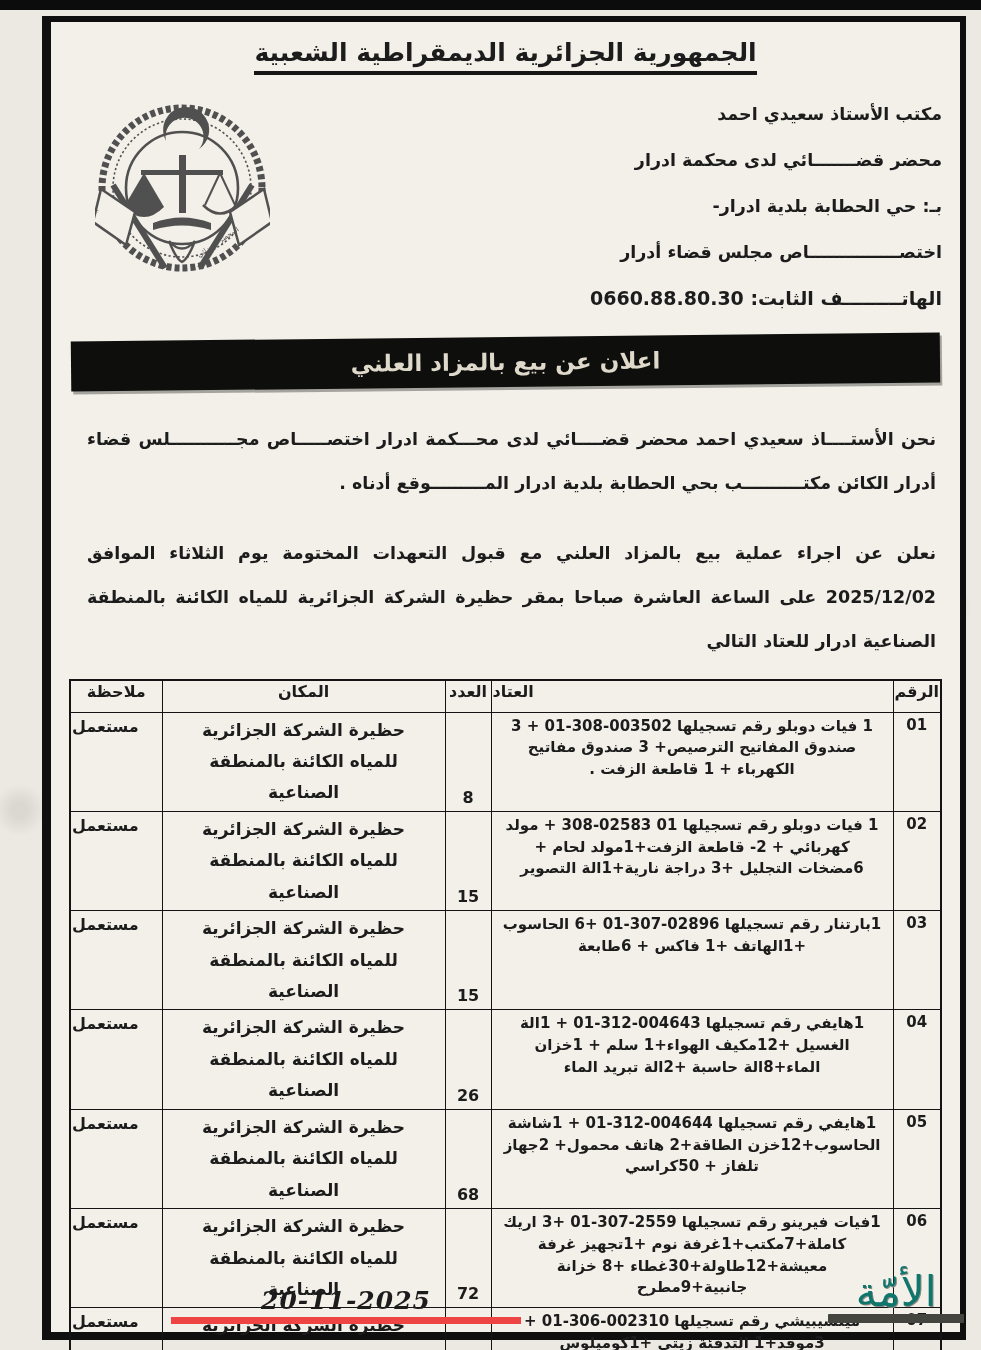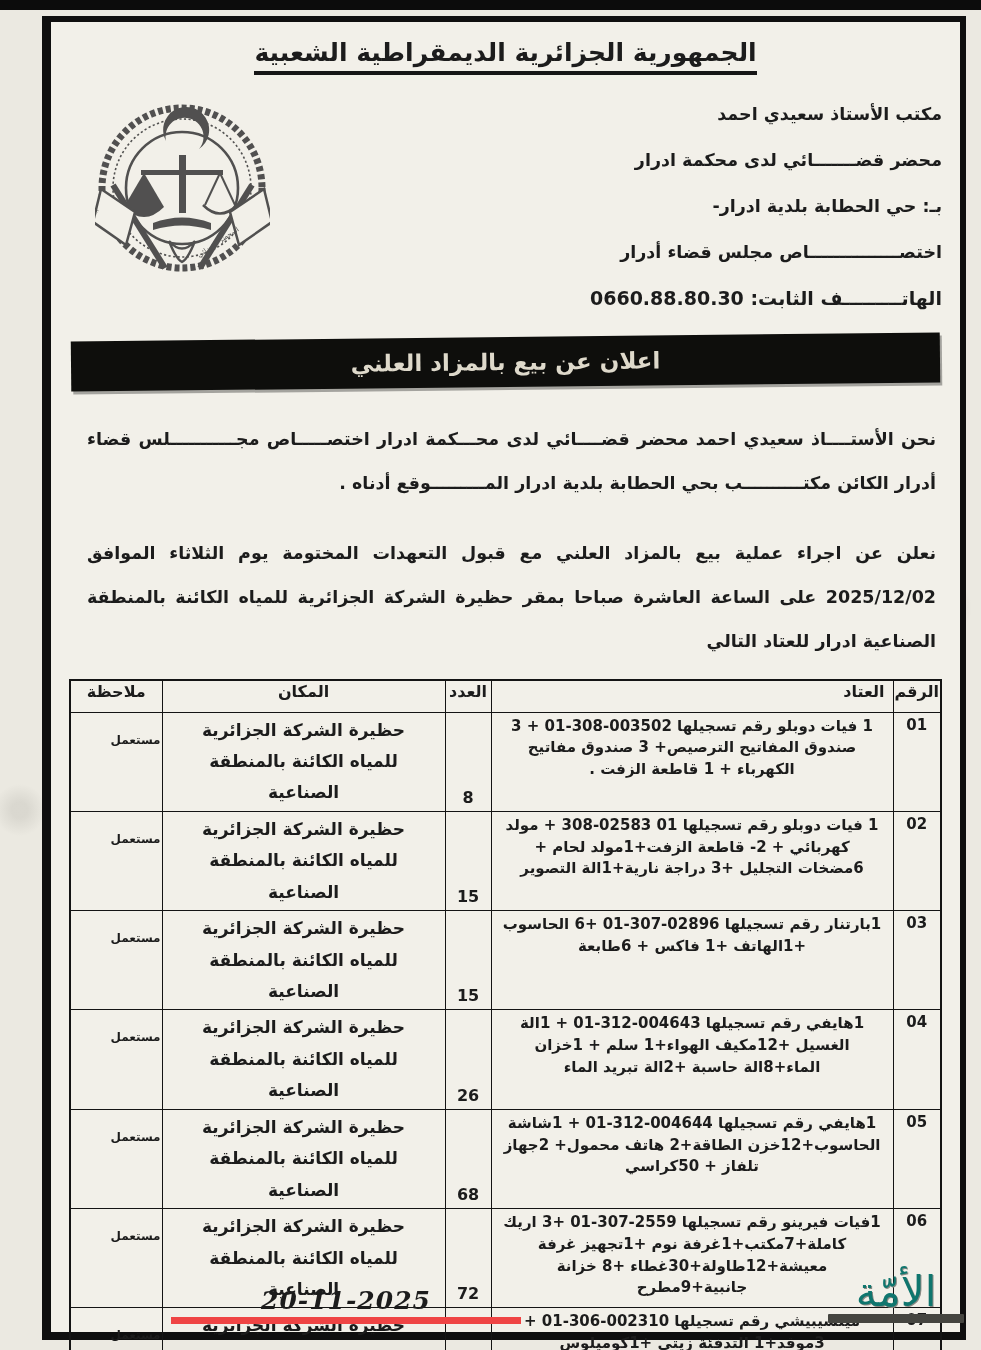--- a/index.html
+++ b/index.html
@@ -47,29 +47,29 @@
   }
   .intro.first{margin-top:30px;}
   table.equip{
     width:100%;border-collapse:collapse;margin-top:16px;
     border:2px solid #141414;
   }
   table.equip th, table.equip td{
     border:1.6px solid #141414;font-weight:700;box-sizing:border-box;
   }
   th.h-num{width:40px;height:32px;font-size:16px;vertical-align:top;text-align:center;}
-  th.h-equip{width:402px;font-size:16px;vertical-align:top;text-align:right;padding-right:8px;}
+  th.h-equip{width:402px;font-size:16px;vertical-align:top;text-align:left;padding-right:8px;}
   th.h-qty{width:46px;font-size:16px;vertical-align:top;text-align:center;}
   th.h-place{width:283px;font-size:16px;vertical-align:top;}
   th.h-note{font-size:16px;vertical-align:top;text-align:center;}
   td.c-num{vertical-align:top;text-align:center;font-size:15px;padding-top:3px;}
   td.c-equip{vertical-align:top;text-align:center;font-size:15px;line-height:1.45;padding:3px 10px;}
   td.c-qty{vertical-align:bottom;text-align:center;font-size:16px;padding-bottom:4px;}
   td.c-place{vertical-align:middle;text-align:center;font-size:17px;line-height:1.85;padding:2px 14px;}
-  td.c-note{vertical-align:top;text-align:right;font-size:12px;padding-top:20px;}
+  td.c-note{vertical-align:top;text-align:left;font-size:16px;padding-top:4px;}
   tr.r1{height:72px;} tr.r2{height:68px;} tr.r3{height:50px;} tr.r4{height:64px;}
   tr.r5{height:64px;} tr.r6{height:62px;} tr.r7{height:58px;}
   .dateline{
     position:absolute;bottom:8px;left:120px;width:350px;
     border-bottom:7px solid #ef4444;text-align:center;direction:ltr;font-style:italic;
   }
   .dateline .date{
     font-family:"DejaVu Serif", serif;font-size:25px;font-weight:700;
     letter-spacing:1px;padding:0 10px 2px 10px;display:inline-block;
   }

